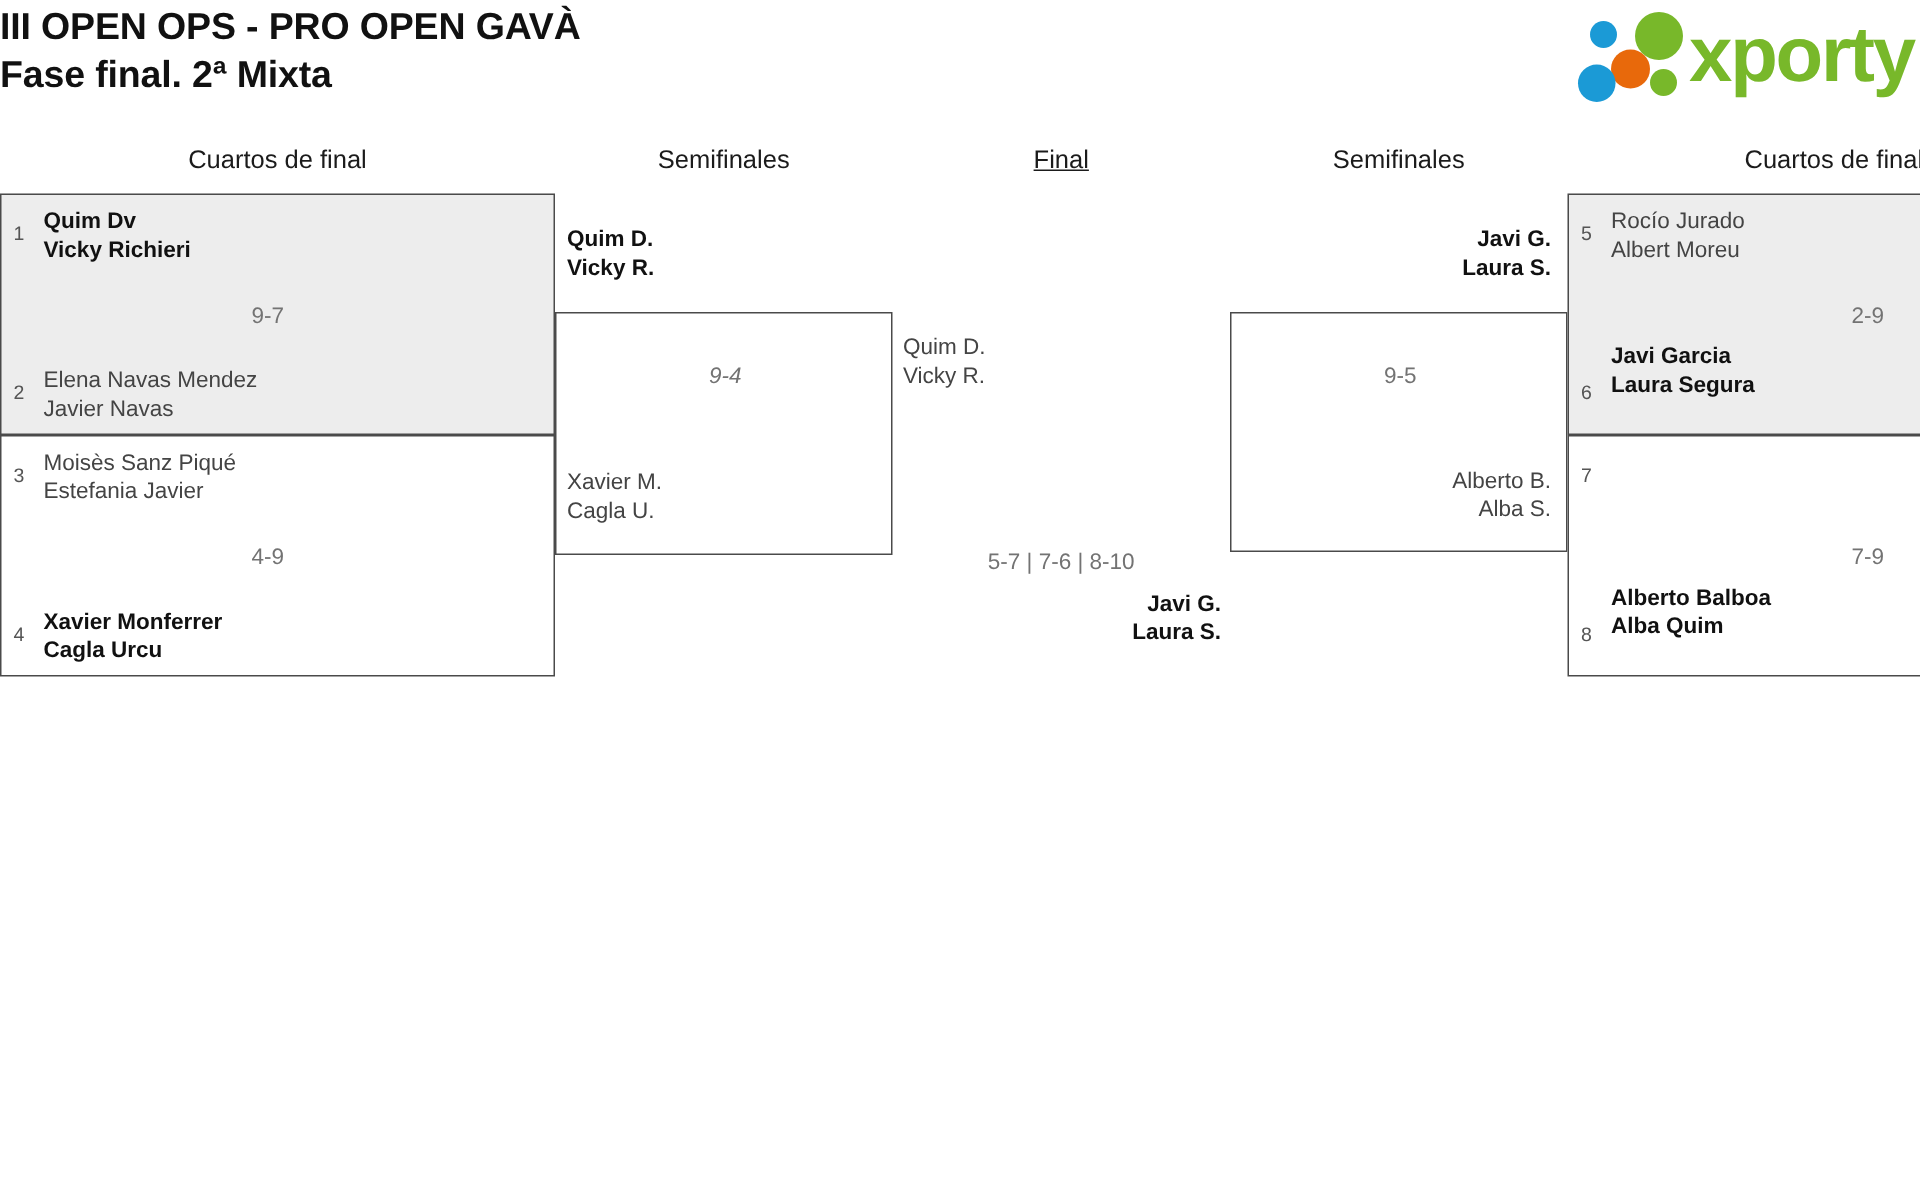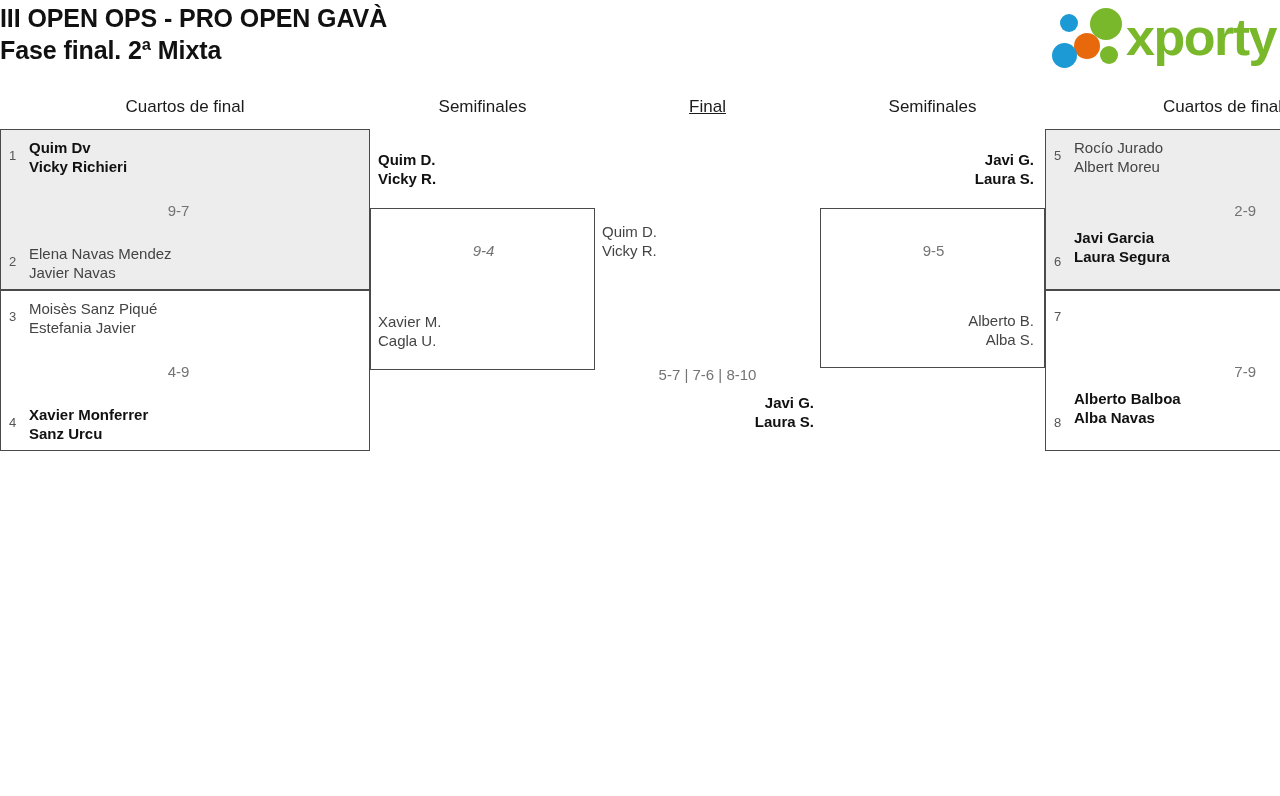--- a/index.html
+++ b/index.html
@@ -192,21 +192,21 @@
 
 <div class="match-box white" id="qf2">
   <span class="seed s-top">3</span>
   <div class="team t-top loser">
     <span class="nm">Moisès Sanz Piqué</span>
     <span class="nm">Estefania Javier</span>
   </div>
   <span class="seed s-bot">4</span>
   <div class="team t-bot winner">
     <span class="nm">Xavier Monferrer</span>
-    <span class="nm">Sanz Urcu</span>
+    <span class="nm">Cagla Urcu</span>
   </div>
   <span class="score">4-9</span>
 </div>
 
 <div class="match-box white" id="sfl">
   <div class="team t-top winner">
     <span class="nm">Quim D.</span>
     <span class="nm">Vicky R.</span>
   </div>
   <div class="team t-bot loser">
@@ -250,16 +250,16 @@
     <span class="nm">Laura Segura</span>
   </div>
   <span class="score">2-9</span>
 </div>
 
 <div class="match-box white" id="qf4">
   <span class="seed s-top">7</span>
   <span class="seed s-bot">8</span>
   <div class="team t-bot winner">
     <span class="nm">Alberto Balboa</span>
-    <span class="nm">Alba Navas</span>
+    <span class="nm">Alba Quim</span>
   </div>
   <span class="score">7-9</span>
 </div>
 
 </body></html>

